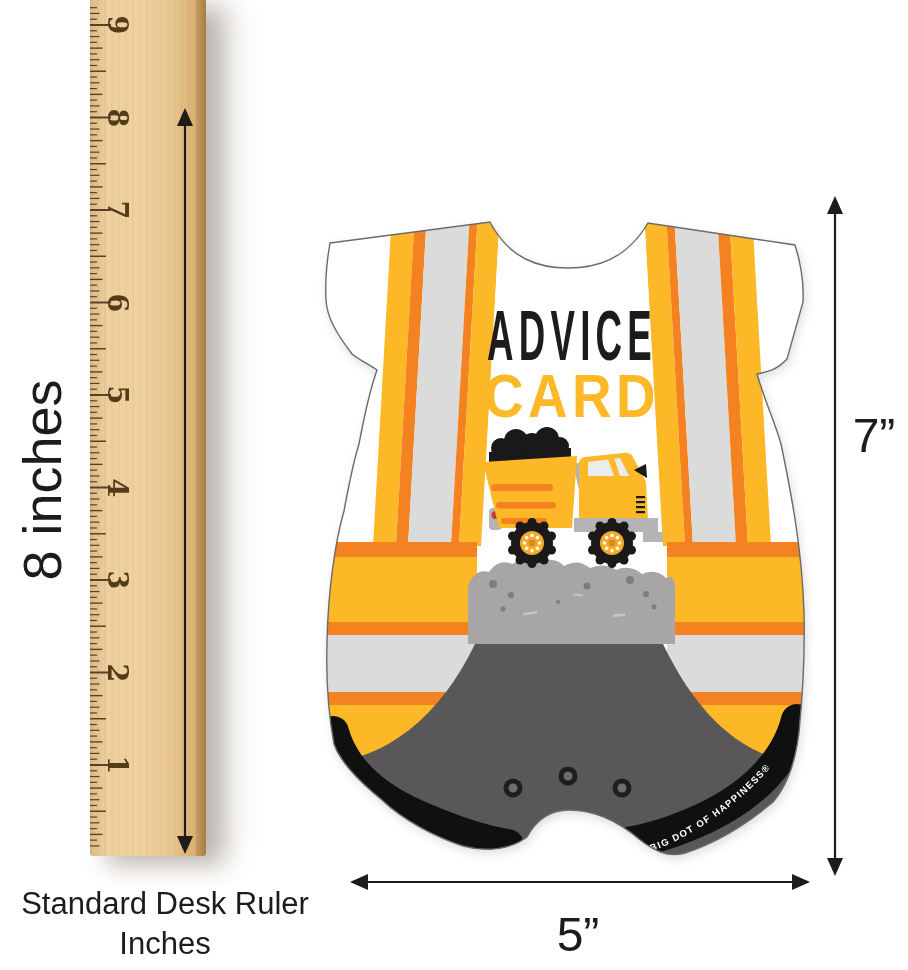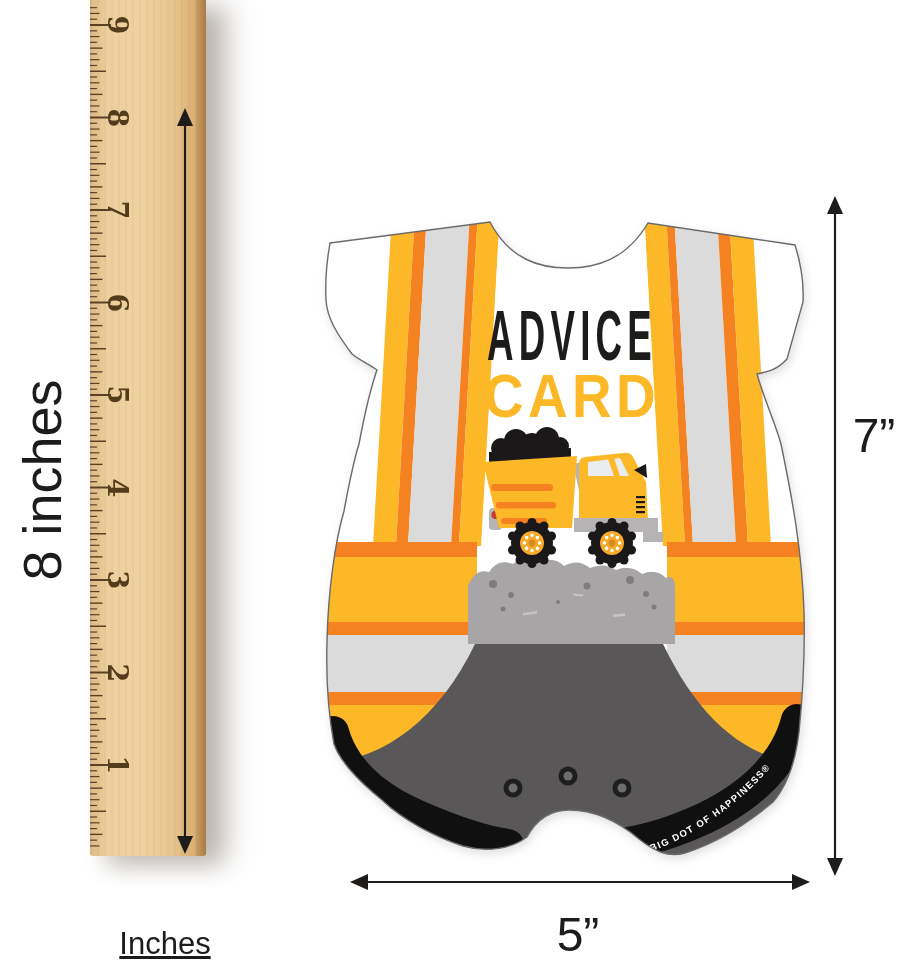--- a/index.html
+++ b/index.html
@@ -27,21 +27,21 @@
 
   .rot-label{position:absolute;left:42px;top:480px;transform:translate(-50%,-50%) rotate(-90deg);
          white-space:nowrap;font-size:54px;color:#1d1c1a;}
   .dim-label{position:absolute;display:flex;align-items:center;justify-content:center;
          font-size:48px;color:#1d1c1a;}
   #height-label{left:840px;top:408px;width:68px;height:54px;}
   #width-label{left:546px;top:908px;width:64px;height:52px;}
 
   .caption{position:absolute;left:0;width:330px;text-align:center;font-size:31px;color:#1d1c1a;}
   #caption1{top:886px;}
-  #caption2{top:926px;text-decoration:underline;}
+  #caption2{top:926px;}
 
   
   #suit{position:absolute;left:325px;top:212px;width:480px;height:660px;
         filter:drop-shadow(2px 4px 5px rgba(0,0,0,0.12));}
 </style>
 </head>
 <body>
 
 <div id="stage">
 
@@ -208,20 +208,21 @@
     <div class="edge-face"></div>
   </div>
 
   <svg class="dim-arrow" style="left:171px;top:108px" width="28" height="746">
     <line x1="14" y1="14" x2="14" y2="732"></line>
     <polygon points="14,0 6,18 22,18"></polygon>
     <polygon points="14,746 6,728 22,728"></polygon>
   </svg>
   <div class="rot-label">8 inches</div>
 
+  <div class="caption" id="caption1">Standard Desk Ruler</div>
   <div class="caption" id="caption2">Inches</div>
 
   <svg id="suit" viewBox="0 0 480 660">
     <defs>
       <clipPath id="suitClip">
         <path d="M 5,31 L 165,10 C 185,48 215,56 243,56 C 271,56 301,48 323,11 L 470,33
                  C 476,52 479,70 478,90 L 462,147 C 452,158 442,160 432,162
                  C 440,190 450,210 456,232 C 468,290 477,340 479,400 C 480,440 478,480 474,520
                  C 470,555 460,576 448,590 C 415,618 385,633 360,641 C 342,646 328,638 314,627
                  C 294,610 270,598 244,598 C 222,598 210,610 202,625 C 185,638 160,640 138,634

